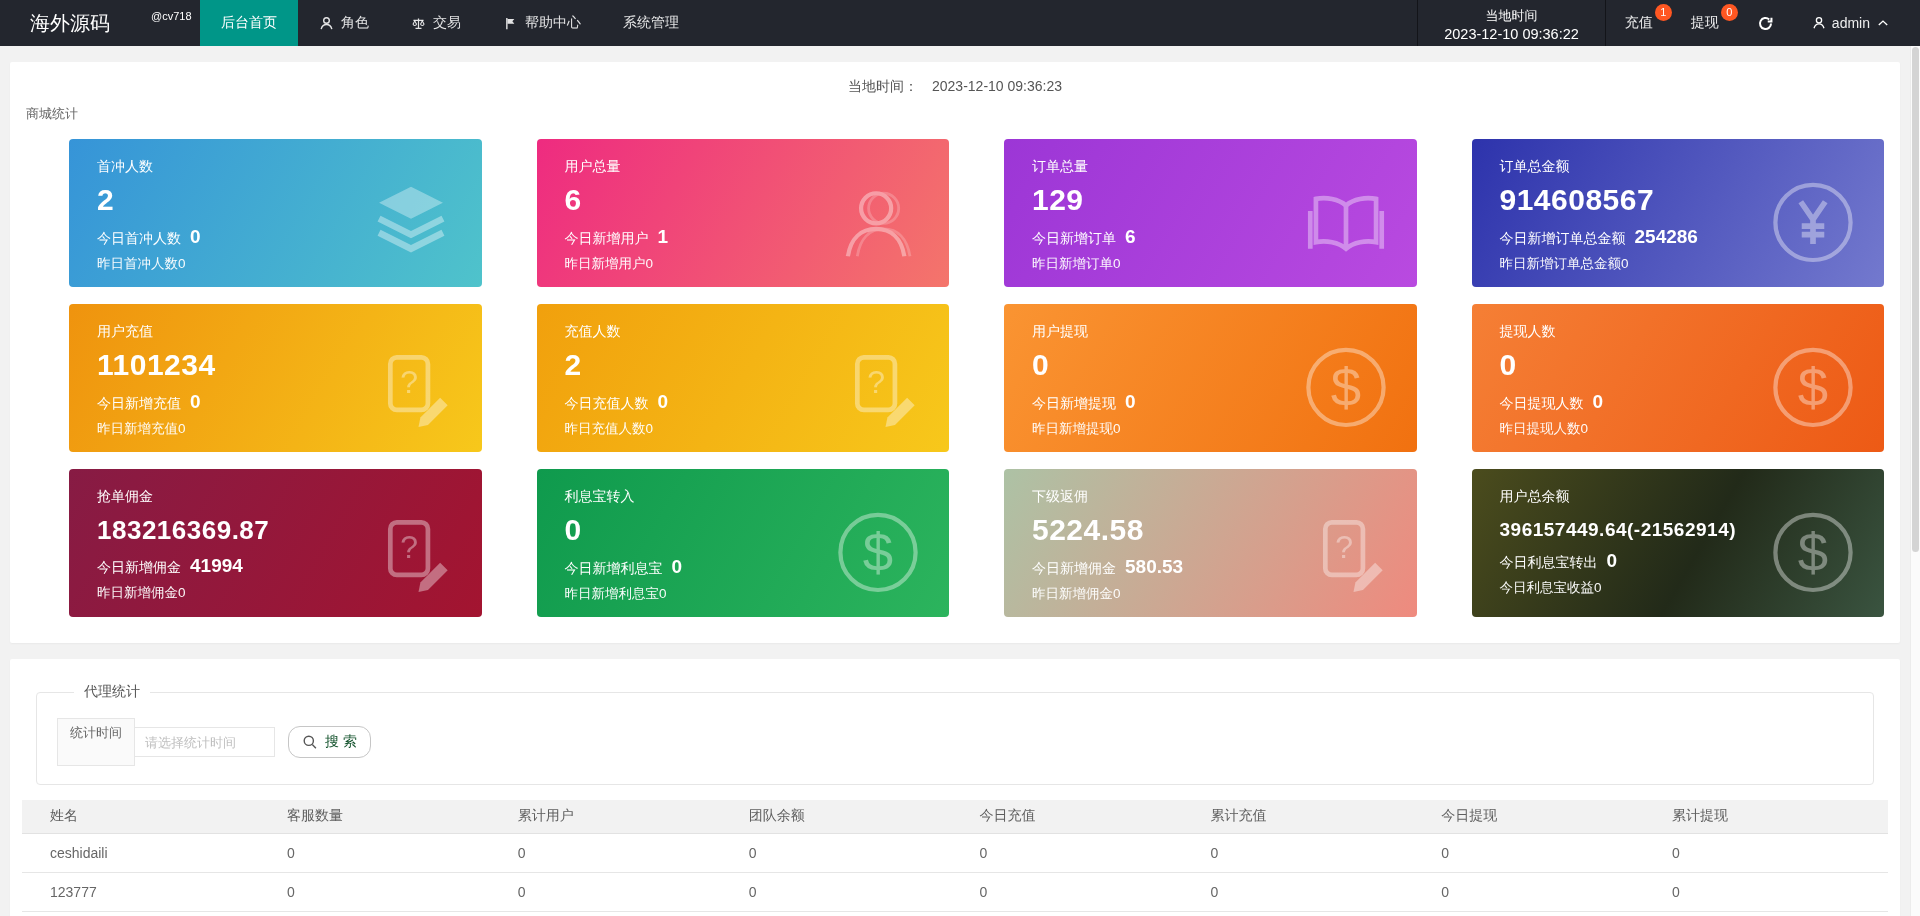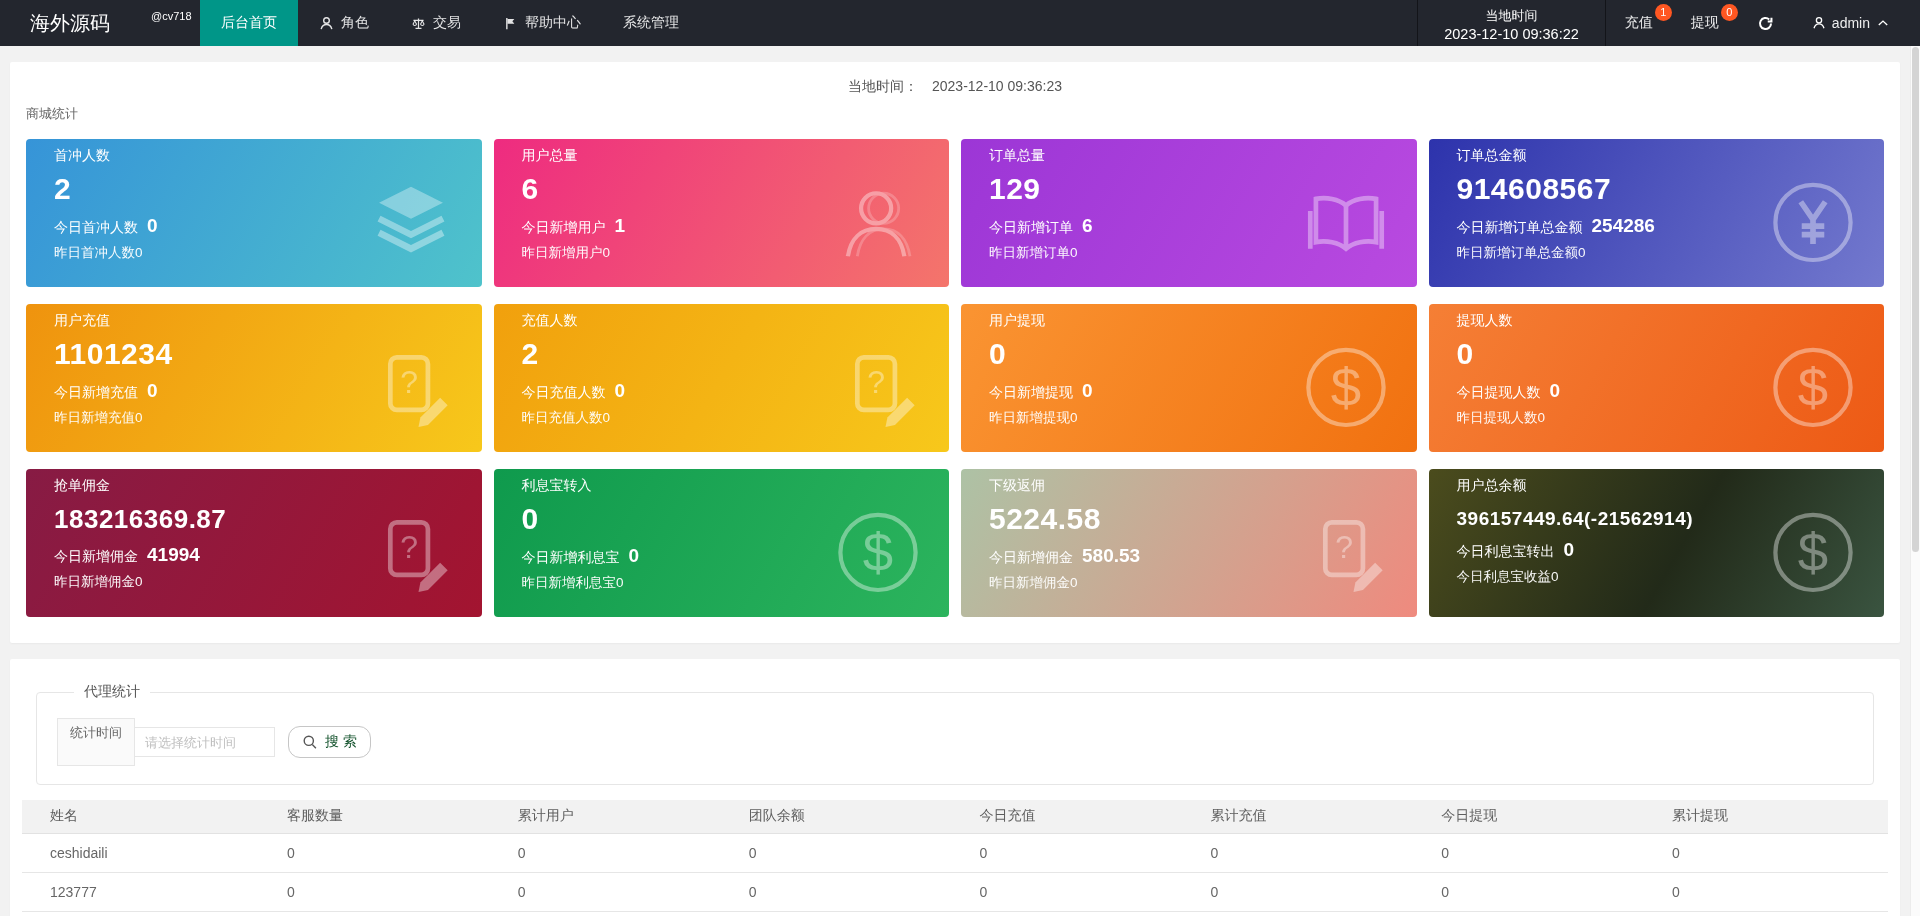--- a/index.html
+++ b/index.html
@@ -28,21 +28,21 @@
   .nav-icon svg { width:17px; height:17px; display:block; }
   .user-link { gap:6px; padding-right:30px; }
   .user-link svg { width:14px; height:14px; display:block; }
   
   .panel { background:#fff; margin:16px 20px 0 10px; border-radius:2px; box-shadow:0 1px 2px rgba(0,0,0,.04); }
   .panel-stats { padding:14px 16px 26px; }
   .panel-time { text-align:center; color:#555; font-size:14px; line-height:20px; }
   .panel-time .val { margin-left:14px; }
   .section-title { color:#666; font-size:13px; margin-top:9px; }
   .cards-grid { display:grid; grid-template-columns:repeat(4,1fr); gap:17px 12px; margin-top:16px; }
-  .stat-card { position:relative; height:148px; border-radius:4px; color:#fff; padding:8px 28px; overflow:hidden; }
+  .stat-card { position:relative; height:148px; border-radius:4px; color:#fff; padding:19px 28px; overflow:hidden;margin-left:43px; }
   .card-title { font-size:14px; }
   .card-value { font-size:30px; font-weight:bold; margin-top:7px; letter-spacing:.5px; white-space:nowrap; }
   .card-value.mid { font-size:26px; margin-top:9px; }
   .card-value.small { font-size:19px; margin-top:13px; }
   .card-line { margin-top:9px; font-size:14px; display:flex; align-items:baseline; gap:9px; }
   .card-line b { font-size:19px; }
   .card-line2 { margin-top:7px; font-size:13.5px; display:flex; align-items:baseline; opacity:.96; }
   .card-icon { position:absolute; right:24px; top:50%; transform:translateY(-40%); width:94px; height:94px; opacity:.38; }
   .card-icon svg { width:100%; height:100%; display:block; }
   

